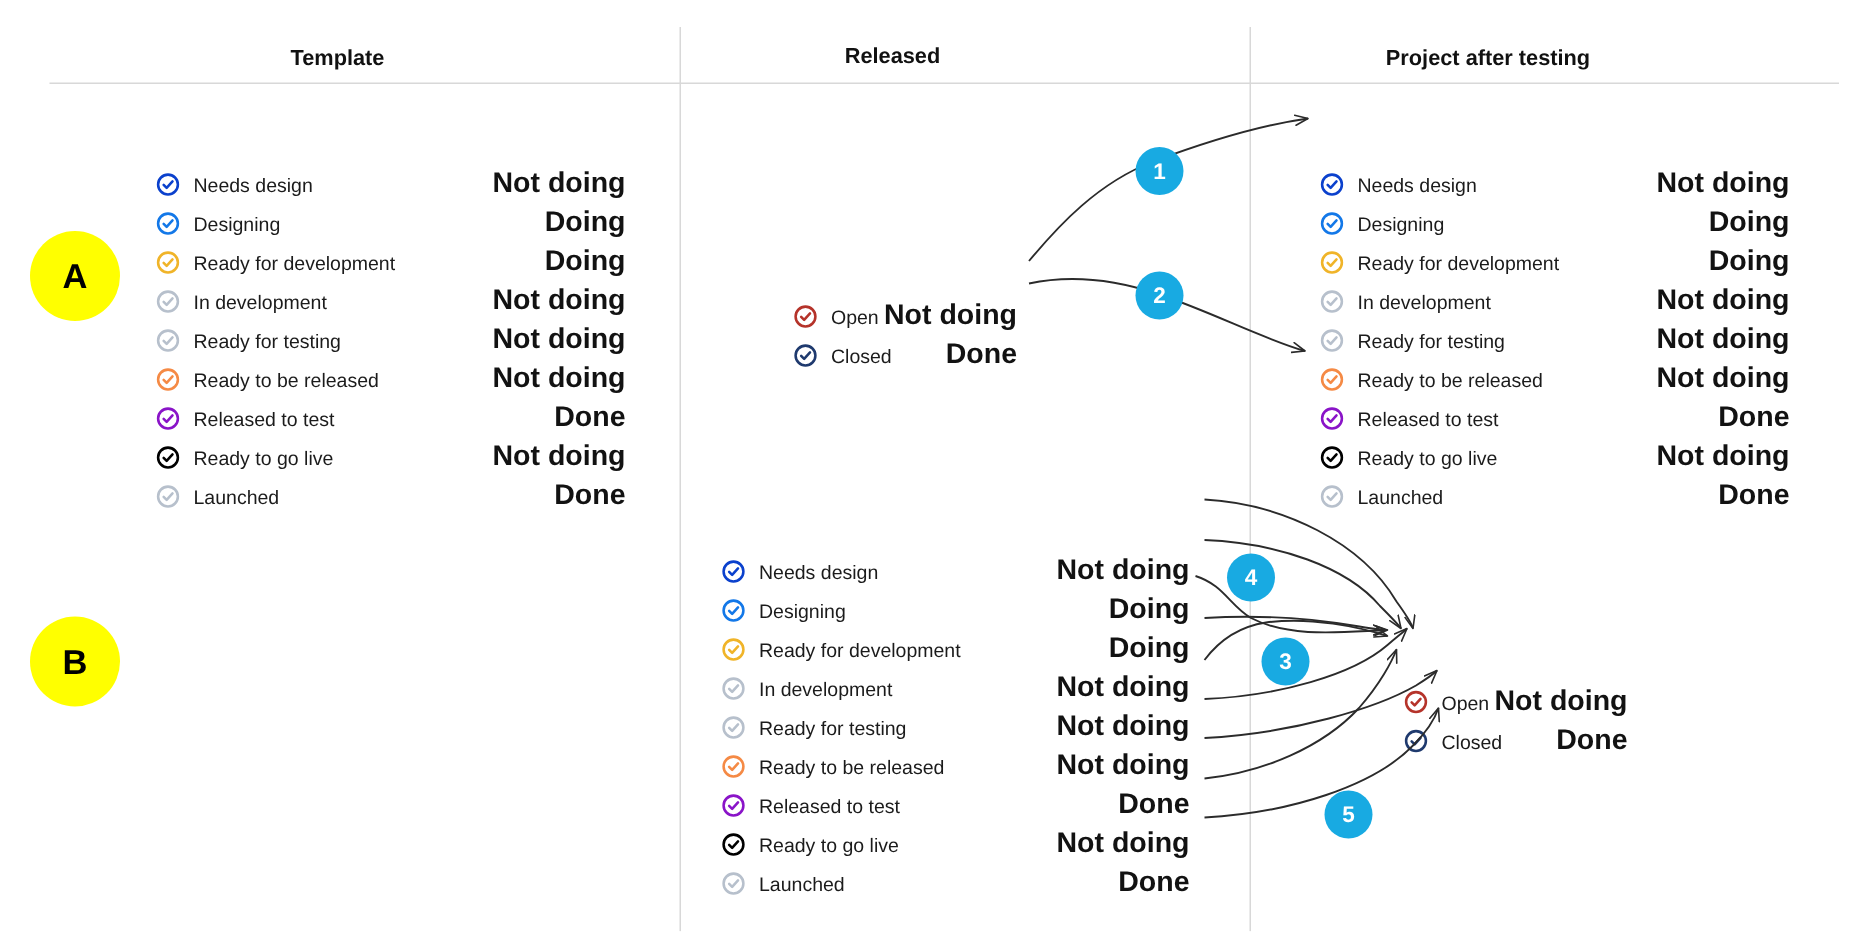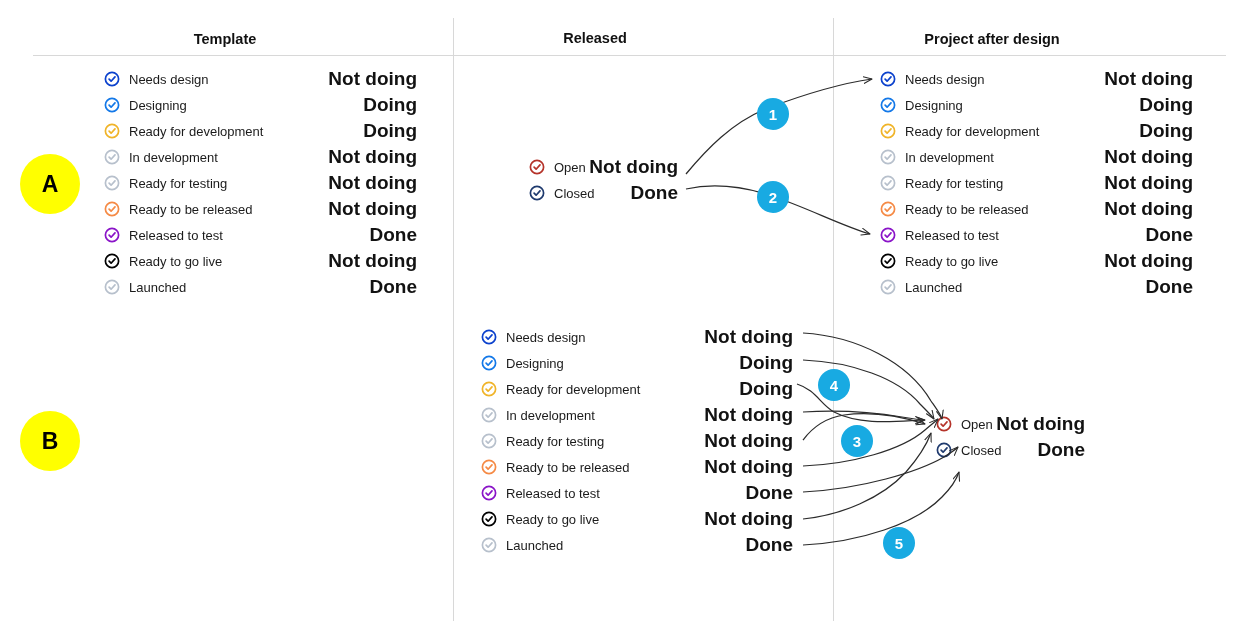--- a/index.html
+++ b/index.html
@@ -59,21 +59,21 @@
     font-weight:bold;
     display:flex;
     align-items:center;
     justify-content:center;
     line-height:1;
   }
   .marker.mA{left:20px;top:154px;}
   .marker.mB{left:20px;top:411px;}
 
   
-  .status-list{position:absolute;}
+  .status-list{position:absolute;margin-top:44px;}
   .status-row{
     position:relative;
     height:26px;
     display:flex;
     align-items:center;
   }
   .status-ico{
     flex:0 0 auto;
     width:16px;height:16px;
     margin-right:9px;
@@ -136,21 +136,21 @@
 <body>
 
 <div id="canvas">
 
   <div class="hline"></div>
   <div class="vline v1"></div>
   <div class="vline v2"></div>
 
   <div class="col-header h1">Template</div>
   <div class="col-header h2">Released</div>
-  <div class="col-header h3">Project after design</div>
+  <div class="col-header h3">Project after testing</div>
 
   <div class="marker mA">A</div>
   <div class="marker mB">B</div>
 
   <div class="status-list list-template">
       <div class="status-row">
         <svg viewBox="0 0 16 16" class="status-ico">
           <circle cx="8" cy="8" r="6.6" fill="none" stroke="#0B41CD" stroke-width="1.7"></circle>
           <path d="M5.1,8.2 L7.1,10.2 L11.0,5.9" fill="none" stroke="#0B41CD" stroke-width="1.7" stroke-linecap="round" stroke-linejoin="round"></path>
         </svg>

